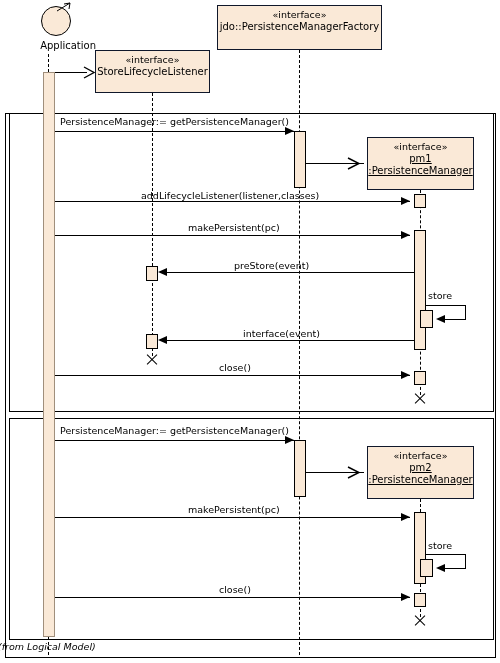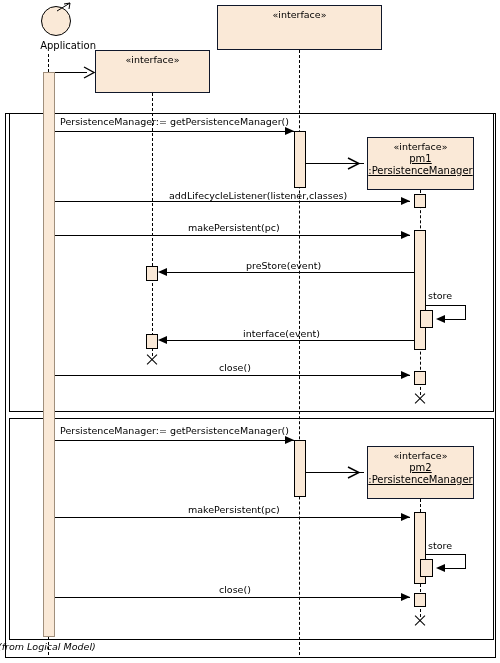--- a/index.html
+++ b/index.html
@@ -155,31 +155,33 @@
   <div class="actor-label" style="left:16px;top:40px;width:80px;">Application</div>
 
   <div class="lifeline" style="left:48px;top:54px;height:18px;"></div>
 
   <div class="activation" style="left:43px;top:72px;width:12px;height:565px;border-color:#a08f7c;"></div>
 
   <div class="lifeline" style="left:48px;top:637px;height:18px;"></div>
 
   <div class="obj-box" style="left:95px;top:50px;width:115px;height:43px;">
     <span class="stereo">«interface»</span>
+    <span class="nm">StoreLifecycleListener</span>
   </div>
   <div class="lifeline" style="left:152px;top:93px;height:263px;"></div>
 
   <div class="activation" style="left:146px;top:266px;width:12px;height:15px;"></div>
 
   <div class="activation" style="left:146px;top:334px;width:12px;height:15px;"></div>
 
   <div class="destroy" style="left:145px;top:352px;width:14px;height:14px;"></div>
 
   <div class="obj-box" style="left:217px;top:5px;width:165px;height:45px;">
     <span class="stereo">«interface»</span>
+    <span class="nm">jdo::PersistenceManagerFactory</span>
   </div>
   <div class="lifeline" style="left:299px;top:50px;height:605px;"></div>
 
   <div class="activation" style="left:294px;top:131px;width:12px;height:57px;"></div>
 
   <div class="activation" style="left:294px;top:440px;width:12px;height:57px;"></div>
 
   <div class="obj-box" style="left:367px;top:137px;width:107px;height:53px;">
     <span class="stereo">«interface»</span>
     <span class="nm under">pm1</span>
@@ -219,29 +221,29 @@
 
   <div class="msg-label" style="left:60px;top:116px;">PersistenceManager:= getPersistenceManager()</div>
   <div class="msg-line" style="left:55px;top:131px;width:239px;"></div>
   <div class="arrow-r" style="left:285px;top:127px;"></div>
 
   <div class="msg-line" style="left:306px;top:163px;width:58px;"></div>
   <svg class="open-arrow" style="left:347px;top:157px;" width="16" height="13" viewBox="0 0 16 13">
     <path d="M1,1 L12,6.5 L1,12" stroke="#000" stroke-width="1.4" fill="none"></path>
   </svg>
 
-  <div class="msg-label" style="left:141px;top:190px;margin-left:28px;">addLifecycleListener(listener,classes)</div>
+  <div class="msg-label" style="left:141px;top:190px;">addLifecycleListener(listener,classes)</div>
   <div class="msg-line" style="left:55px;top:201px;width:355px;"></div>
   <div class="arrow-r" style="left:401px;top:197px;"></div>
 
   <div class="msg-label" style="left:188px;top:222px;">makePersistent(pc)</div>
   <div class="msg-line" style="left:55px;top:235px;width:355px;"></div>
   <div class="arrow-r" style="left:401px;top:231px;"></div>
 
-  <div class="msg-label" style="left:246px;top:260px;">preStore(event)</div>
+  <div class="msg-label" style="left:234px;top:260px;">preStore(event)</div>
   <div class="msg-line" style="left:167px;top:272px;width:247px;"></div>
   <div class="arrow-l" style="left:158px;top:268px;"></div>
 
   <div class="msg-label" style="left:428px;top:290px;">store</div>
   <div class="self-box" style="left:426px;top:305px;width:40px;height:14px;border-bottom:none;"></div>
   <div class="msg-line" style="left:445px;top:319px;width:21px;"></div>
   <div class="arrow-l" style="left:436px;top:315px;"></div>
 
   <div class="msg-label" style="left:243px;top:328px;">interface(event)</div>
   <div class="msg-line" style="left:167px;top:340px;width:247px;"></div>

